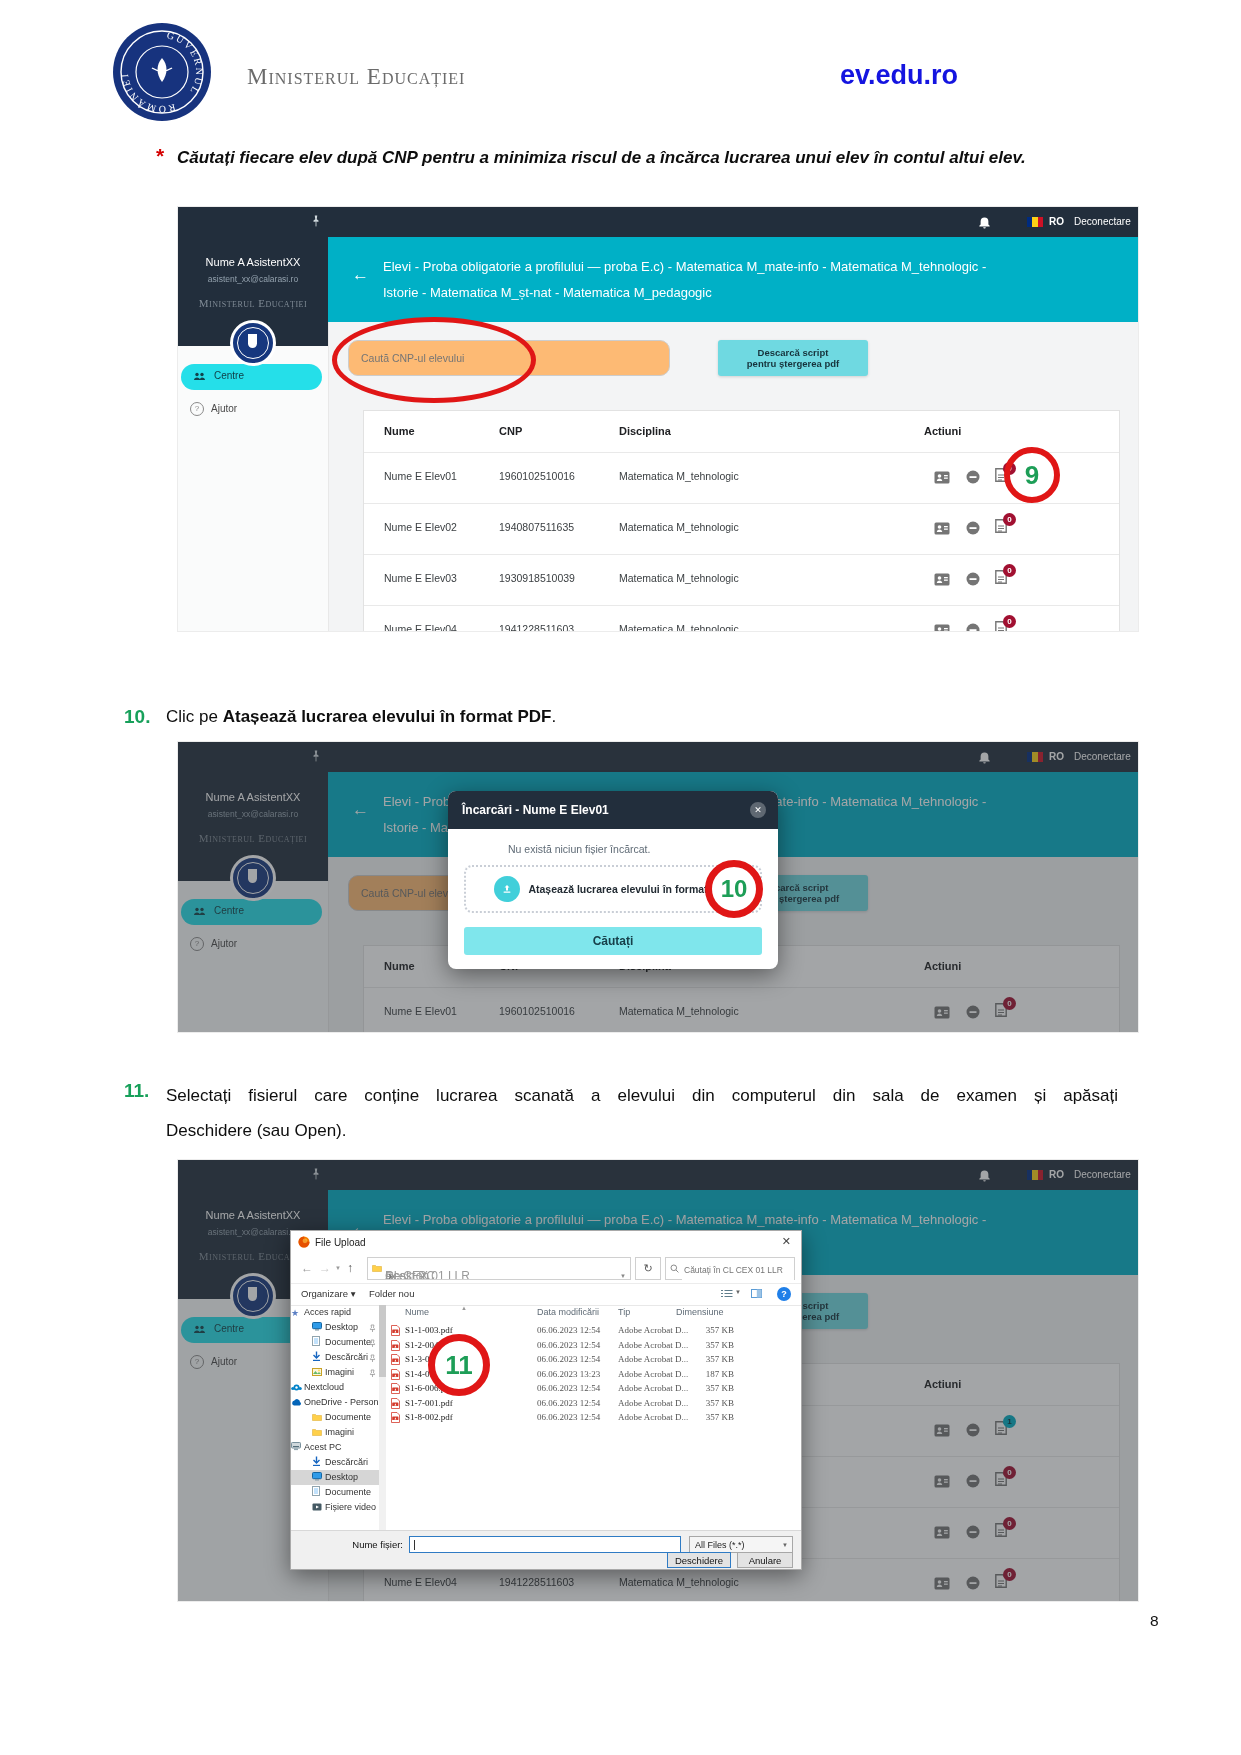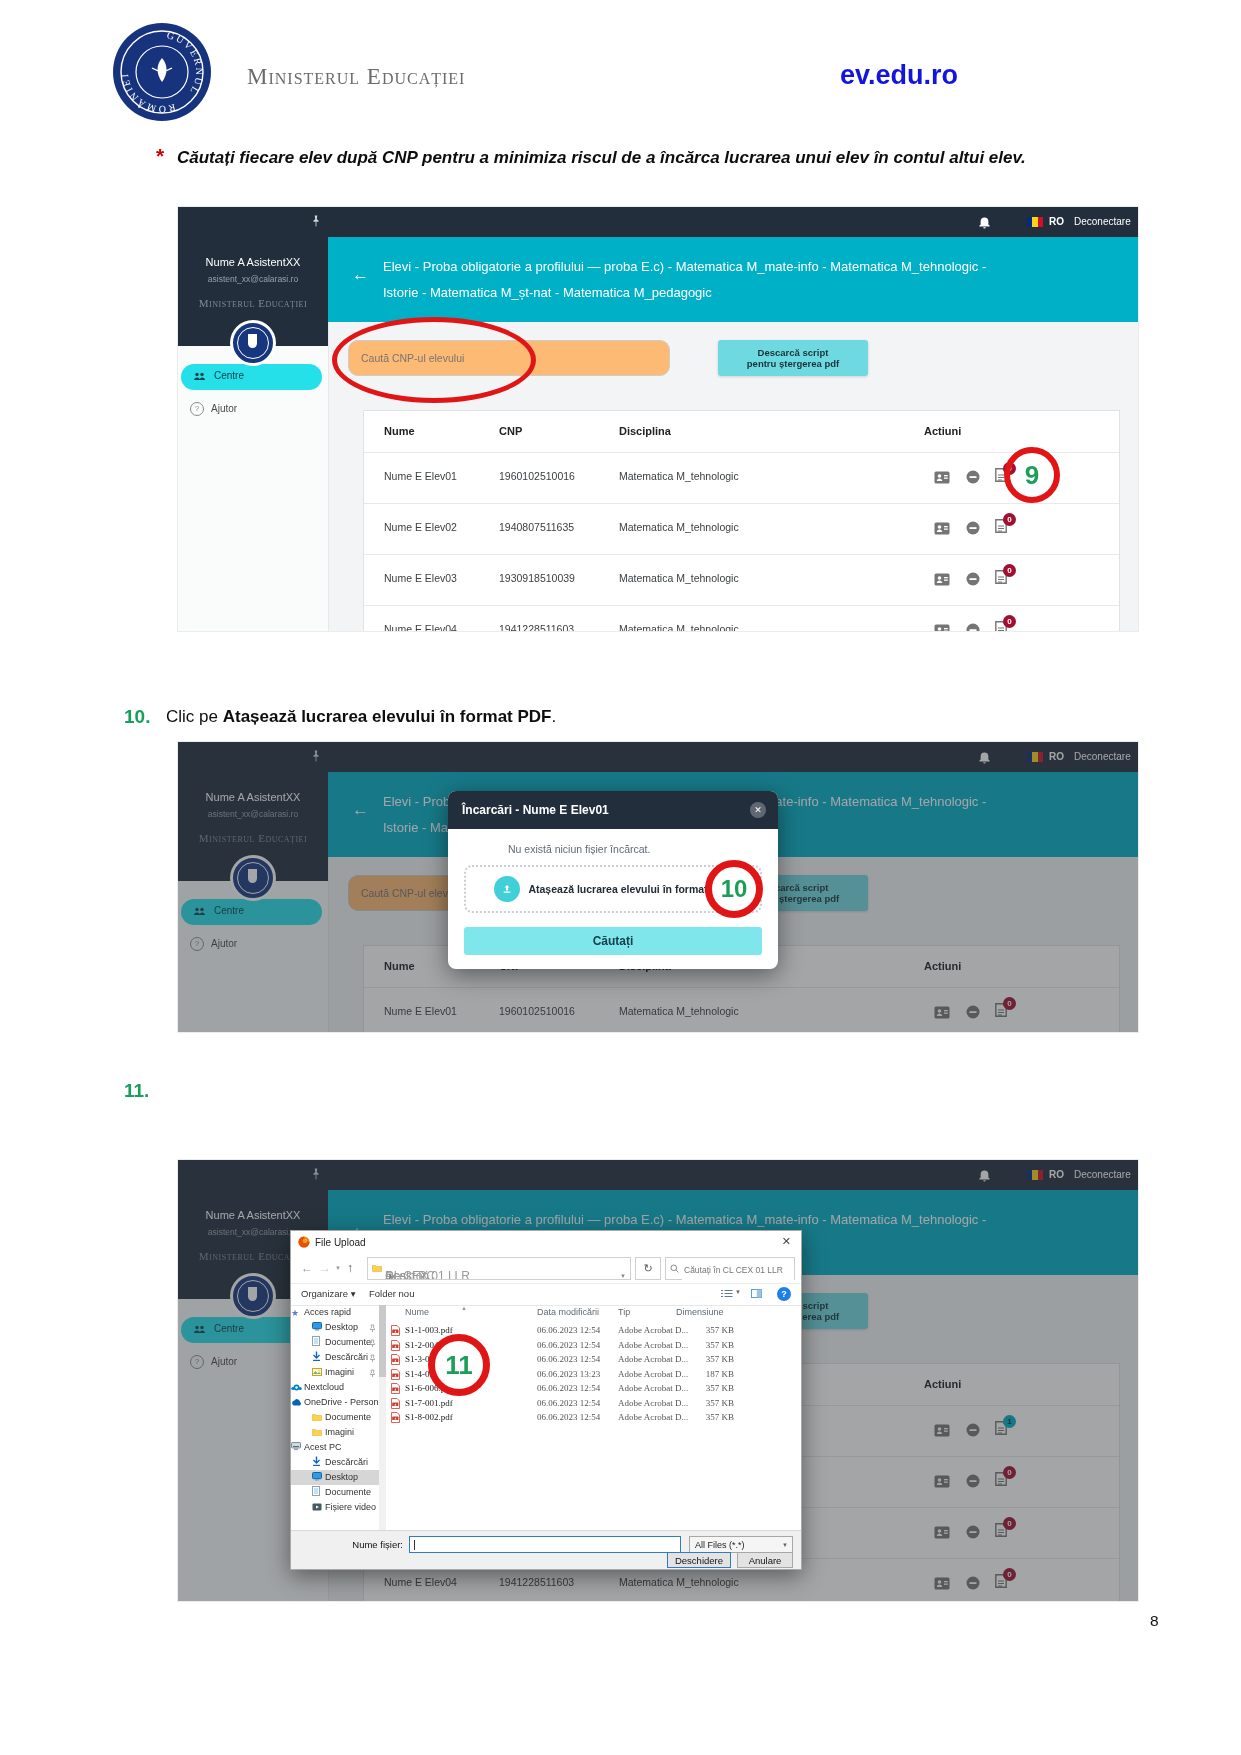--- a/index.html
+++ b/index.html
@@ -391,20 +391,24 @@
             </svg>
           </span>
         <b>Atașează lucrarea elevului în format PDF</b>
       </div>
       <div class="m-add">Căutați</div>
     </div>
     <div class="callout c10">10</div>
   </div>
 
   <div class="stepnum" style="left:124px;top:1080px;">11.</div>
+  <div class="steptext s11" style="left:166px;top:1078px;">
+    <span class="j">Selectați fisierul care conține lucrarea scanată a elevului din computerul din sala de examen și apăsați</span>
+    <span>Deschidere (sau Open).</span>
+  </div>
 
   <div class="shot" style="top:1160px;height:441px;">
     <div class="content-bg"></div>
     <div class="tb">
       <span class="tb-pin"><svg width="10" height="14" viewBox="0 0 24 30" fill="#cfd8dc">
             <path d="M15 2H9l1.2 9L6 14v3h12v-3l-4.2-3z"></path>
             <rect x="11" y="17" width="2" height="11"></rect>
           </svg></span>
       <span class="tb-bell"><svg width="13" height="14" viewBox="0 0 24 26" fill="#fff">
             <path d="M12 25a2.4 2.4 0 0 0 2.4-2.4H9.6A2.4 2.4 0 0 0 12 25zm7.2-7.2V12a7.2 7.2 0 1 0-14.4 0v5.8L2.4 20v1.2h19.2V20z"></path>

